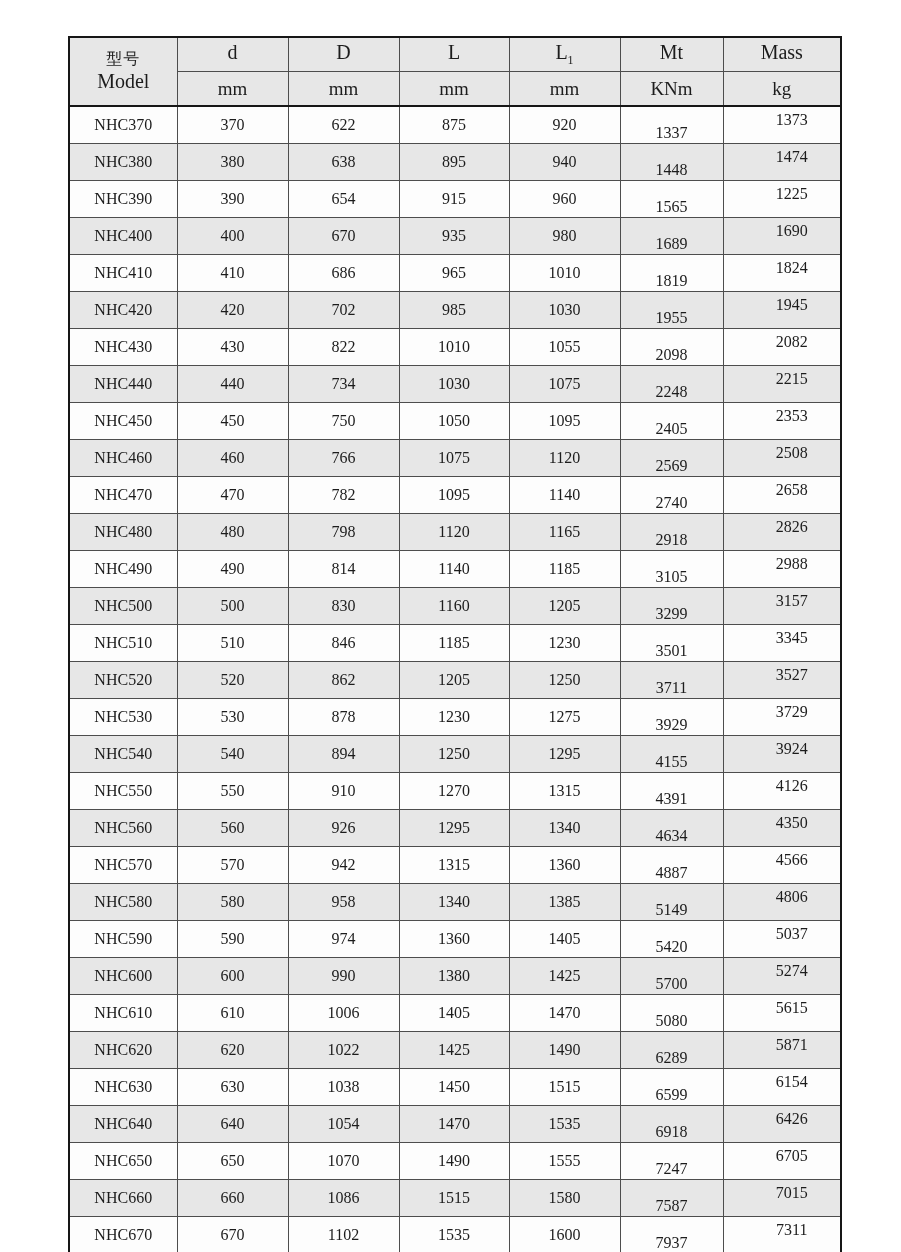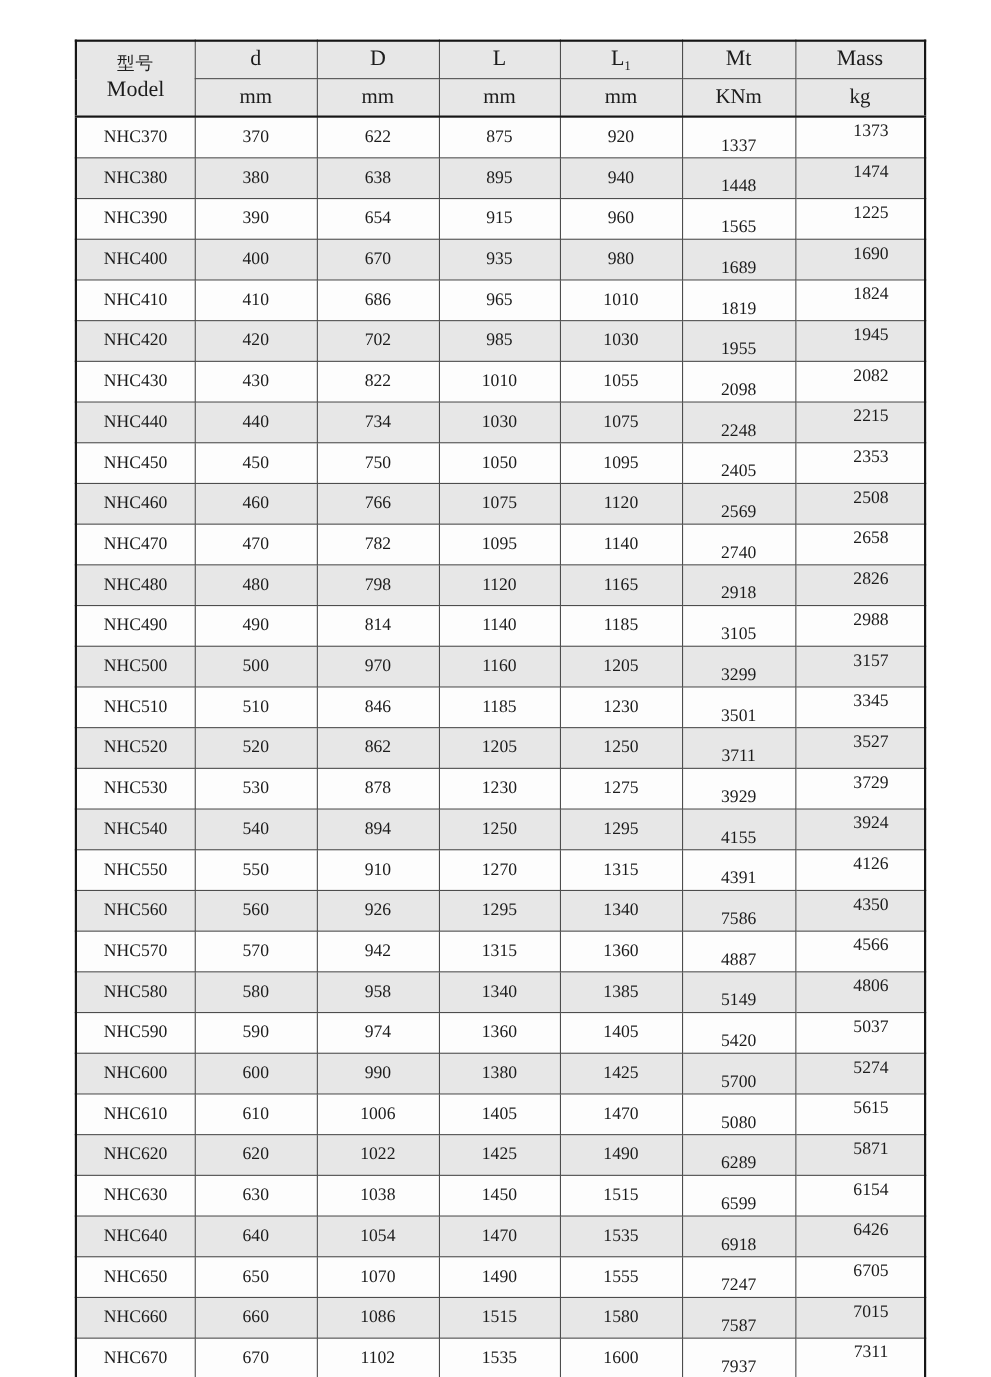--- a/index.html
+++ b/index.html
@@ -197,21 +197,21 @@
         <td class="col-1">490</td>
         <td class="col-2">814</td>
         <td class="col-3">1140</td>
         <td class="col-4">1185</td>
         <td class="col-5">3105</td>
         <td class="col-6">2988</td>
       </tr>
       <tr class="stripe">
         <td class="col-0">NHC500</td>
         <td class="col-1">500</td>
-        <td class="col-2">970</td>
+        <td class="col-2">830</td>
         <td class="col-3">1160</td>
         <td class="col-4">1205</td>
         <td class="col-5">3299</td>
         <td class="col-6">3157</td>
       </tr>
       <tr>
         <td class="col-0">NHC510</td>
         <td class="col-1">510</td>
         <td class="col-2">846</td>
         <td class="col-3">1185</td>
@@ -254,21 +254,21 @@
         <td class="col-4">1315</td>
         <td class="col-5">4391</td>
         <td class="col-6">4126</td>
       </tr>
       <tr class="stripe">
         <td class="col-0">NHC560</td>
         <td class="col-1">560</td>
         <td class="col-2">926</td>
         <td class="col-3">1295</td>
         <td class="col-4">1340</td>
-        <td class="col-5">7586</td>
+        <td class="col-5">4634</td>
         <td class="col-6">4350</td>
       </tr>
       <tr>
         <td class="col-0">NHC570</td>
         <td class="col-1">570</td>
         <td class="col-2">942</td>
         <td class="col-3">1315</td>
         <td class="col-4">1360</td>
         <td class="col-5">4887</td>
         <td class="col-6">4566</td>

